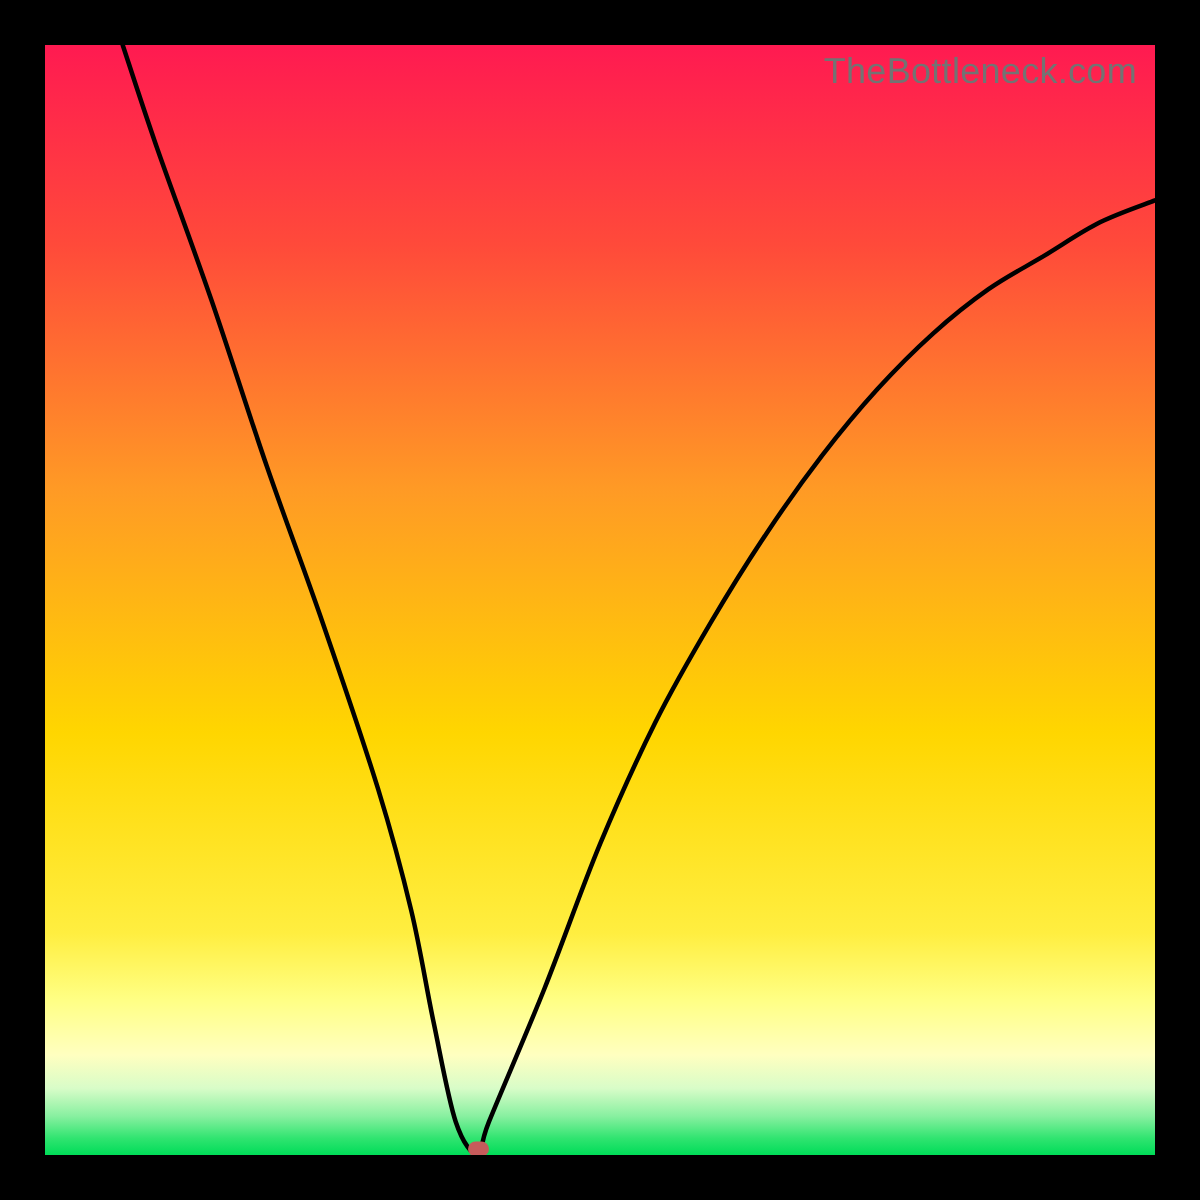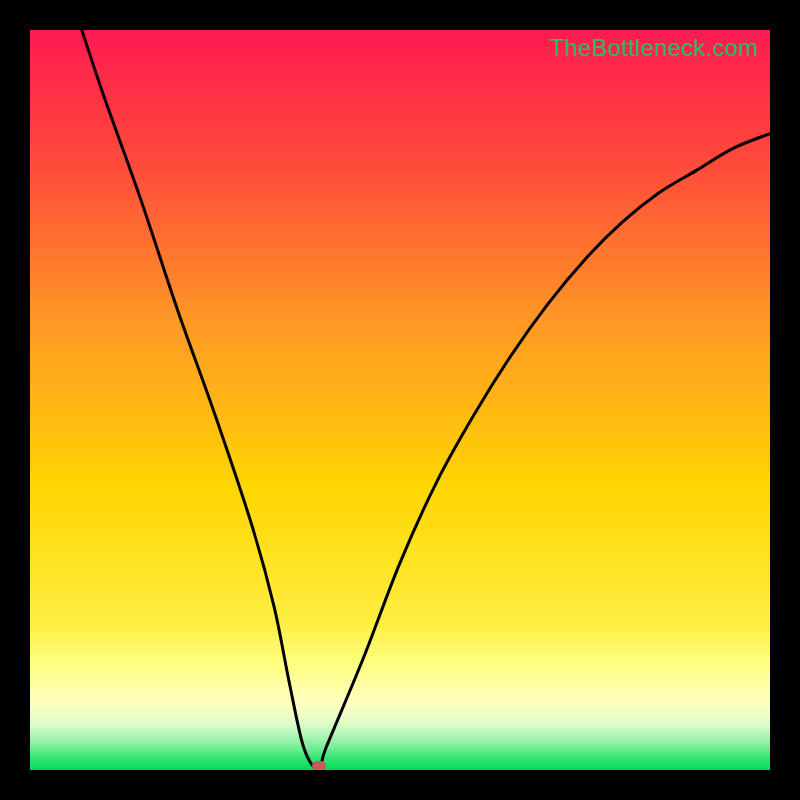--- a/index.html
+++ b/index.html
@@ -21,21 +21,21 @@
   }
 
   .grad {
     position: absolute;
     left: 0; top: 0; width: 100%; height: 100%;
   }
 
   .watermark {
     position: absolute;
     top: 4px; right: 12px;
-    color: #22c55e;
+    color: #737373;
     font-size: 24px;
     font-weight: 400;
     letter-spacing: 0.2px;
   }
 
   .curve-svg {
     position: absolute;
     left: 0; top: 0;
     width: 100%; height: 100%;
   }

